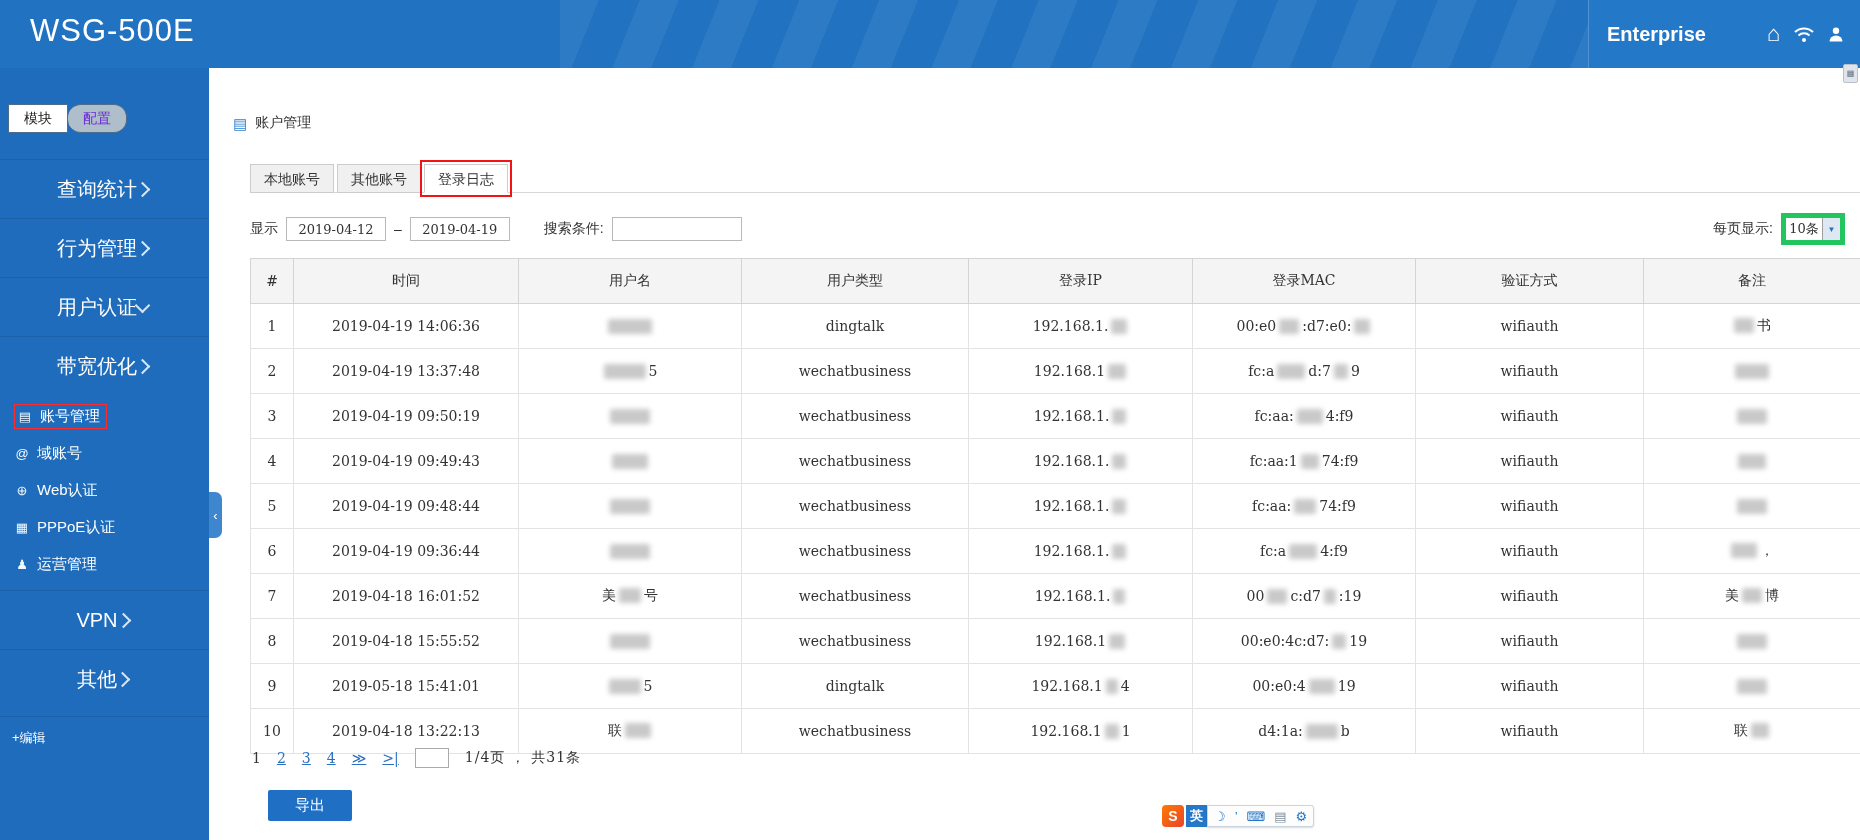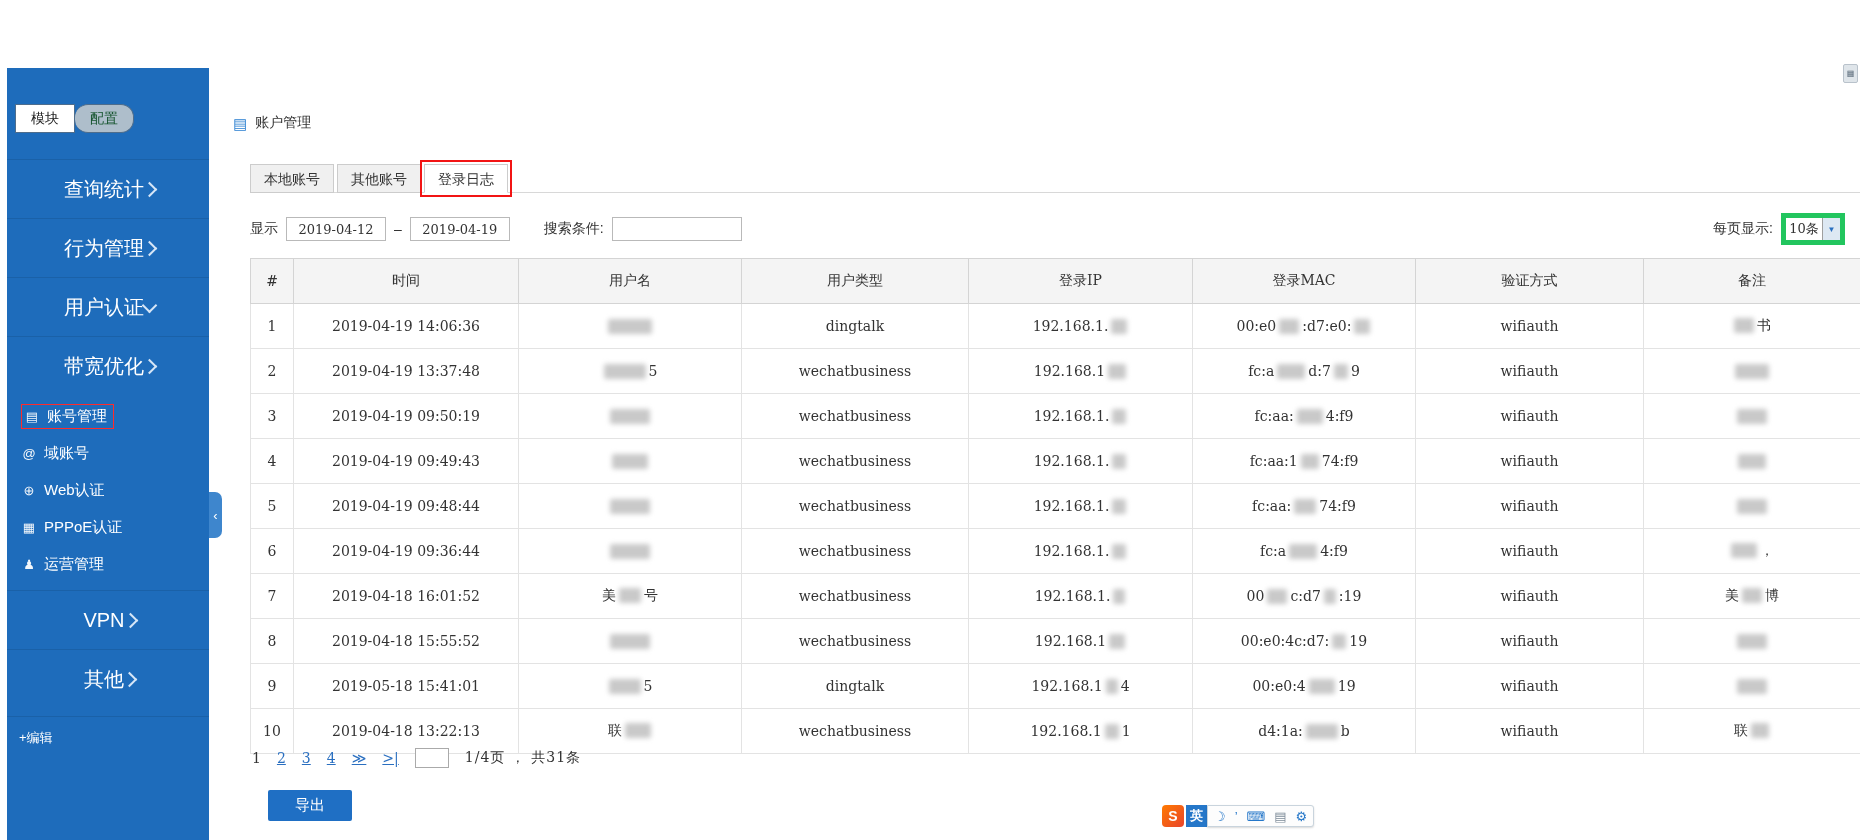--- a/index.html
+++ b/index.html
@@ -11,25 +11,25 @@
   .header-pattern{position:absolute;left:560px;top:0;width:1030px;height:68px;
     background:repeating-linear-gradient(112deg,rgba(255,255,255,.055) 0 36px,rgba(255,255,255,0) 36px 74px);}
   .header-title{position:absolute;left:30px;top:13px;font-size:31px;color:#fff;letter-spacing:1px;}
   .header-right{position:absolute;right:0;top:0;width:272px;height:68px;display:flex;align-items:center;
     justify-content:flex-end;gap:13px;padding-right:16px;box-sizing:border-box;
     border-left:1px solid rgba(255,255,255,.20);background:#2478c8;}
   .edition{color:#fff;font-size:20px;font-weight:bold;margin-right:auto;padding-left:18px;}
   .hicon{color:#fff;font-size:22px;line-height:1;cursor:pointer;display:flex;align-items:center;}
 
   
-  .sidebar{position:absolute;left:7px;top:68px;width:209px;height:772px;background:#1e6cbb;}
+  .sidebar{position:absolute;left:0;top:68px;width:209px;height:772px;background:#1e6cbb;}
   .side-tabs{display:flex;margin:36px 0 0 8px;}
   .side-tab{height:27px;line-height:27px;padding:0 15px;font-size:14px;cursor:pointer;border:1px solid #4e6d8c;}
   .side-tab.active{background:#ffffff;color:#222;}
-  .side-tab.inactive{background:#aebecb;color:#14532d;border-left:none;border-radius:13px;}
+  .side-tab.inactive{background:#aebecb;color:#6d28d9;border-left:none;border-radius:13px;}
   .menu{margin-top:26px;}
   .menu-item{height:58px;display:flex;align-items:center;justify-content:center;
     padding:0 18px 0 14px;color:#fff;font-size:20px;cursor:pointer;border-top:1px solid rgba(0,0,0,.10);}
   .chev{width:9px;height:9px;border-right:2px solid #d6e6f7;border-bottom:2px solid #d6e6f7;display:inline-block;}
   .chev.right{transform:rotate(-45deg);}
   .chev.down{transform:rotate(45deg);margin-top:-4px;}
   .submenu{padding:3px 0 7px 0;}
   .submenu-item{height:37px;display:flex;align-items:center;padding-left:14px;color:#fff;font-size:15px;gap:7px;cursor:pointer;}
   .sub-icon{font-size:13px;width:16px;text-align:center;opacity:.95;}
   .red-wrap{display:inline-flex;align-items:center;gap:7px;border:1px solid #ff2b2b;padding:2px 6px 2px 2px;}
@@ -96,20 +96,43 @@
 
   .edge-widget{position:absolute;left:1843px;top:64px;width:13px;height:17px;background:#dfe5ea;
     border:1px solid #b9c2cb;border-radius:2px;display:flex;align-items:center;justify-content:center;
     font-size:8px;color:#5b6b7a;cursor:pointer;}
 </style>
 </head>
 <body>
 
 <div class="screen">
 
+  <div class="header">
+    <div class="header-pattern"></div>
+    <div class="header-title">WSG-500E</div>
+    <div class="header-right">
+      <span class="edition">Enterprise</span>
+      <span class="hicon">⌂</span>
+      <span class="hicon">
+        <svg width="22" height="17" viewBox="0 0 22 17">
+            <g fill="none" stroke="#fff" stroke-width="2">
+              <path d="M2 6 a13 13 0 0 1 18 0"></path>
+              <path d="M5.5 9.5 a8 8 0 0 1 11 0"></path>
+            </g>
+            <circle cx="11" cy="14" r="2" fill="#fff"></circle>
+          </svg>
+      </span>
+      <span class="hicon">
+        <svg width="16" height="16" viewBox="0 0 16 16">
+            <circle cx="8" cy="4.8" r="3.2" fill="#fff"></circle>
+            <path d="M1.5 15.5 a6.5 6 0 0 1 13 0 z" fill="#fff"></path>
+          </svg>
+      </span>
+    </div>
+  </div>
 
   <div class="sidebar">
     <div class="side-tabs">
       <span class="side-tab active">模块</span>
       <span class="side-tab inactive">配置</span>
     </div>
     <div class="menu">
       <div class="menu-item">
         <span>查询统计</span>
         <span class="chev right"></span>

